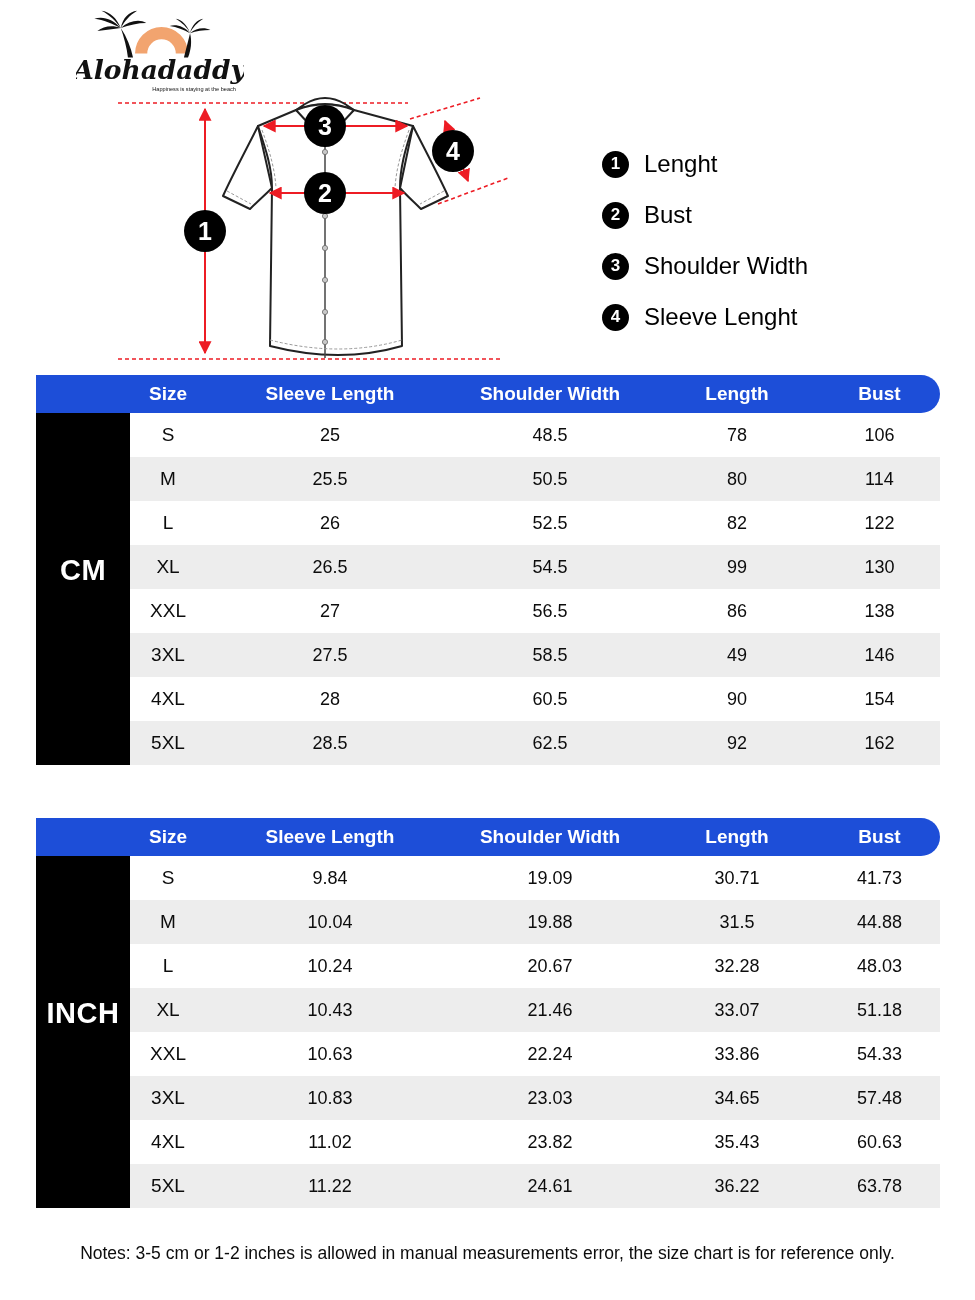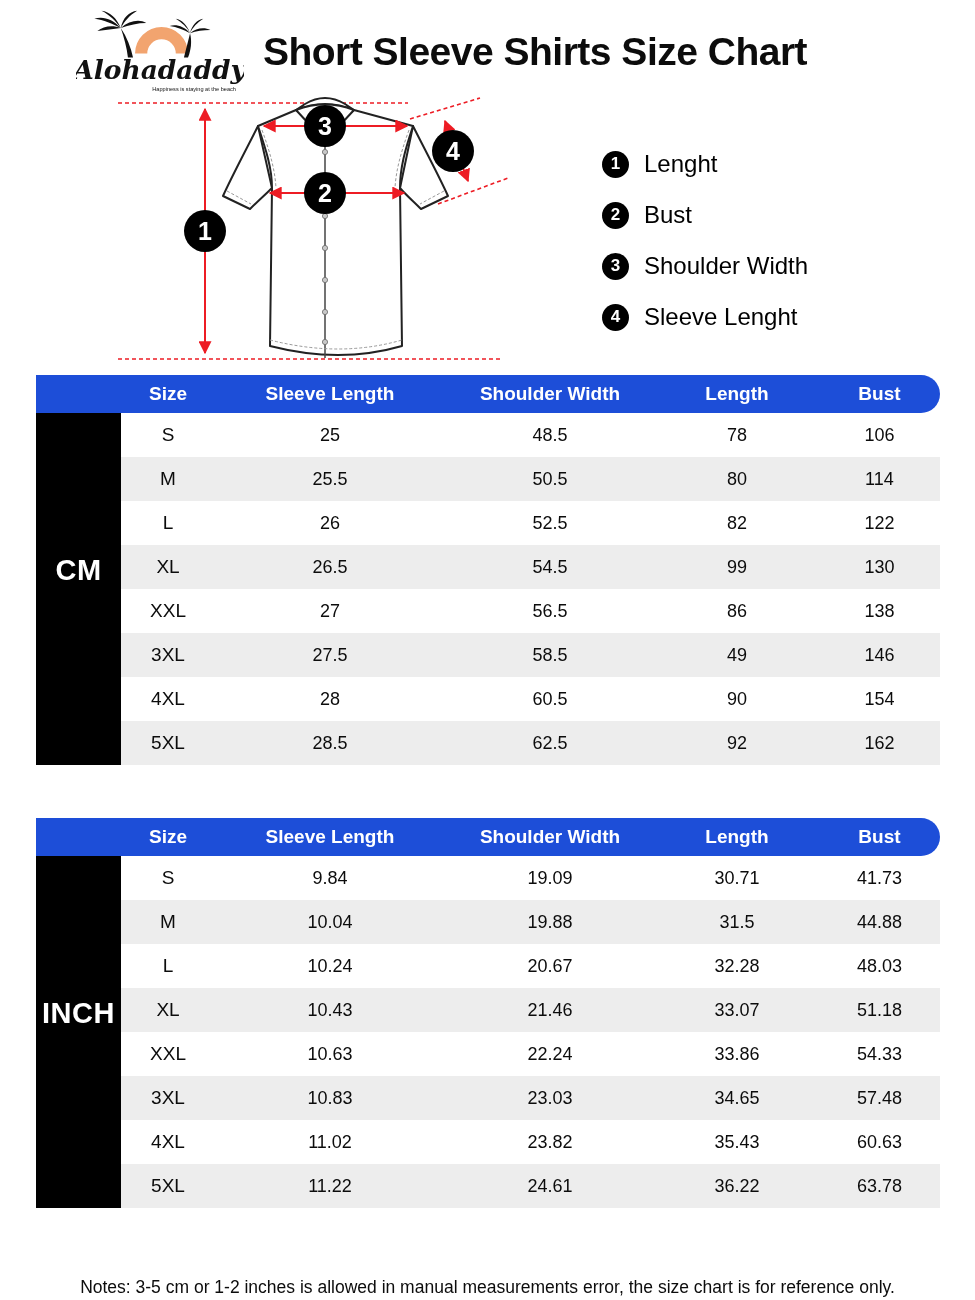--- a/index.html
+++ b/index.html
@@ -22,36 +22,36 @@
   .legend-item { display:flex; align-items:center; height:28px; margin-bottom:23px; }
   .legend-circle { width:27px; height:27px; border-radius:50%; background:#000; color:#fff;
                    font-weight:bold; font-size:17px; display:flex; align-items:center;
                    justify-content:center; margin-right:15px; flex:0 0 27px; }
   .legend-label { font-size:24px; color:#000000; }
 
   
   .size-table { position:absolute; left:36px; width:904px; height:390px; }
   .size-table.cm   { top:375px; }
   .size-table.inch { top:818px; }
-  .side-bar { position:absolute; left:0; top:0; bottom:0; width:85px; background:#000;
+  .side-bar { position:absolute; left:0; top:0; bottom:0; width:94px; background:#000;
               display:flex; align-items:center; justify-content:center; }
   .unit-label { color:#fff; font-weight:bold; font-size:29px; letter-spacing:0.5px; }
   .head-bar { position:relative; height:38px; background:#1d4ed8; border-radius:0 22px 22px 0;
               padding-left:85px; display:grid;
               grid-template-columns:11.48% 28.08% 25.64% 20.02% 14.78%; align-items:center; }
   .head-cell { color:#fff; font-weight:bold; font-size:19px; text-align:center; }
   .tbody { margin-left:85px; }
   .trow { display:grid; grid-template-columns:11.48% 28.08% 25.64% 20.02% 14.78%;
           height:44px; align-items:center; background:#fff; }
   .trow.alt { background:#ededed; }
   .cell { text-align:center; font-size:18px; color:#0c0c0c; }
   .cell.size { font-size:19px; }
 
   .notes { position:absolute; top:1243px; left:0; width:100%; text-align:center;
-           font-size:17.5px; color:#0c0c0c;margin-top:34px; }
+           font-size:17.5px; color:#0c0c0c; }
 </style>
 </head>
 <body>
 
 <div class="page">
 
   <svg class="logo" viewBox="0 0 165 85">
     <path d="M58,42 A26,26 0 0 1 110,42 L98,42 A14,14 0 0 0 70,42 Z" fill="#f2a46f"></path>
     <g fill="#111">
       <path d="M56,46 C54,36 50,26 44,17 C47,26 50,36 51,46 Z"></path>
@@ -63,21 +63,20 @@
       <path d="M106,46 C108,38 110,30 112,22 C114,30 113,38 110,46 Z"></path>
       <path d="M112,22 C106,15 98,13 92,15 C99,16 106,19 112,22 Z"></path>
       <path d="M112,22 C109,14 104,9 98,8 C104,12 109,16 112,22 Z"></path>
       <path d="M112,22 C114,14 119,9 125,8 C119,12 115,16 112,22 Z"></path>
       <path d="M112,22 C118,17 126,16 132,19 C125,19 118,20 112,22 Z"></path>
     </g>
     <text x="82" y="67" style="font-family:'DejaVu Serif',serif; font-style:italic; font-weight:bold; font-size:26px; text-anchor:middle; fill:#111;">Alohadaddy</text>
     <text x="116" y="79" style="font-family:'Liberation Sans',sans-serif; font-size:5.5px; text-anchor:middle; fill:#111;">Happiness is staying at the beach</text>
   </svg>
 
-  <div class="page-title">Short Sleeve Shirts Size Chart</div>
 
   <svg class="shirt" viewBox="0 0 420 282">
     <defs>
       <marker id="arr" viewBox="0 0 10 10" refX="9" refY="5" markerWidth="6.5" markerHeight="6.5" orient="auto-start-reverse">
         <path d="M0,0 L10,5 L0,10 z" fill="#ed1c24"></path>
       </marker>
     </defs>
 
     <line class="rdash" x1="18" y1="15" x2="308" y2="15"></line>
     <line class="rdash" x1="18" y1="271" x2="400" y2="271"></line>

